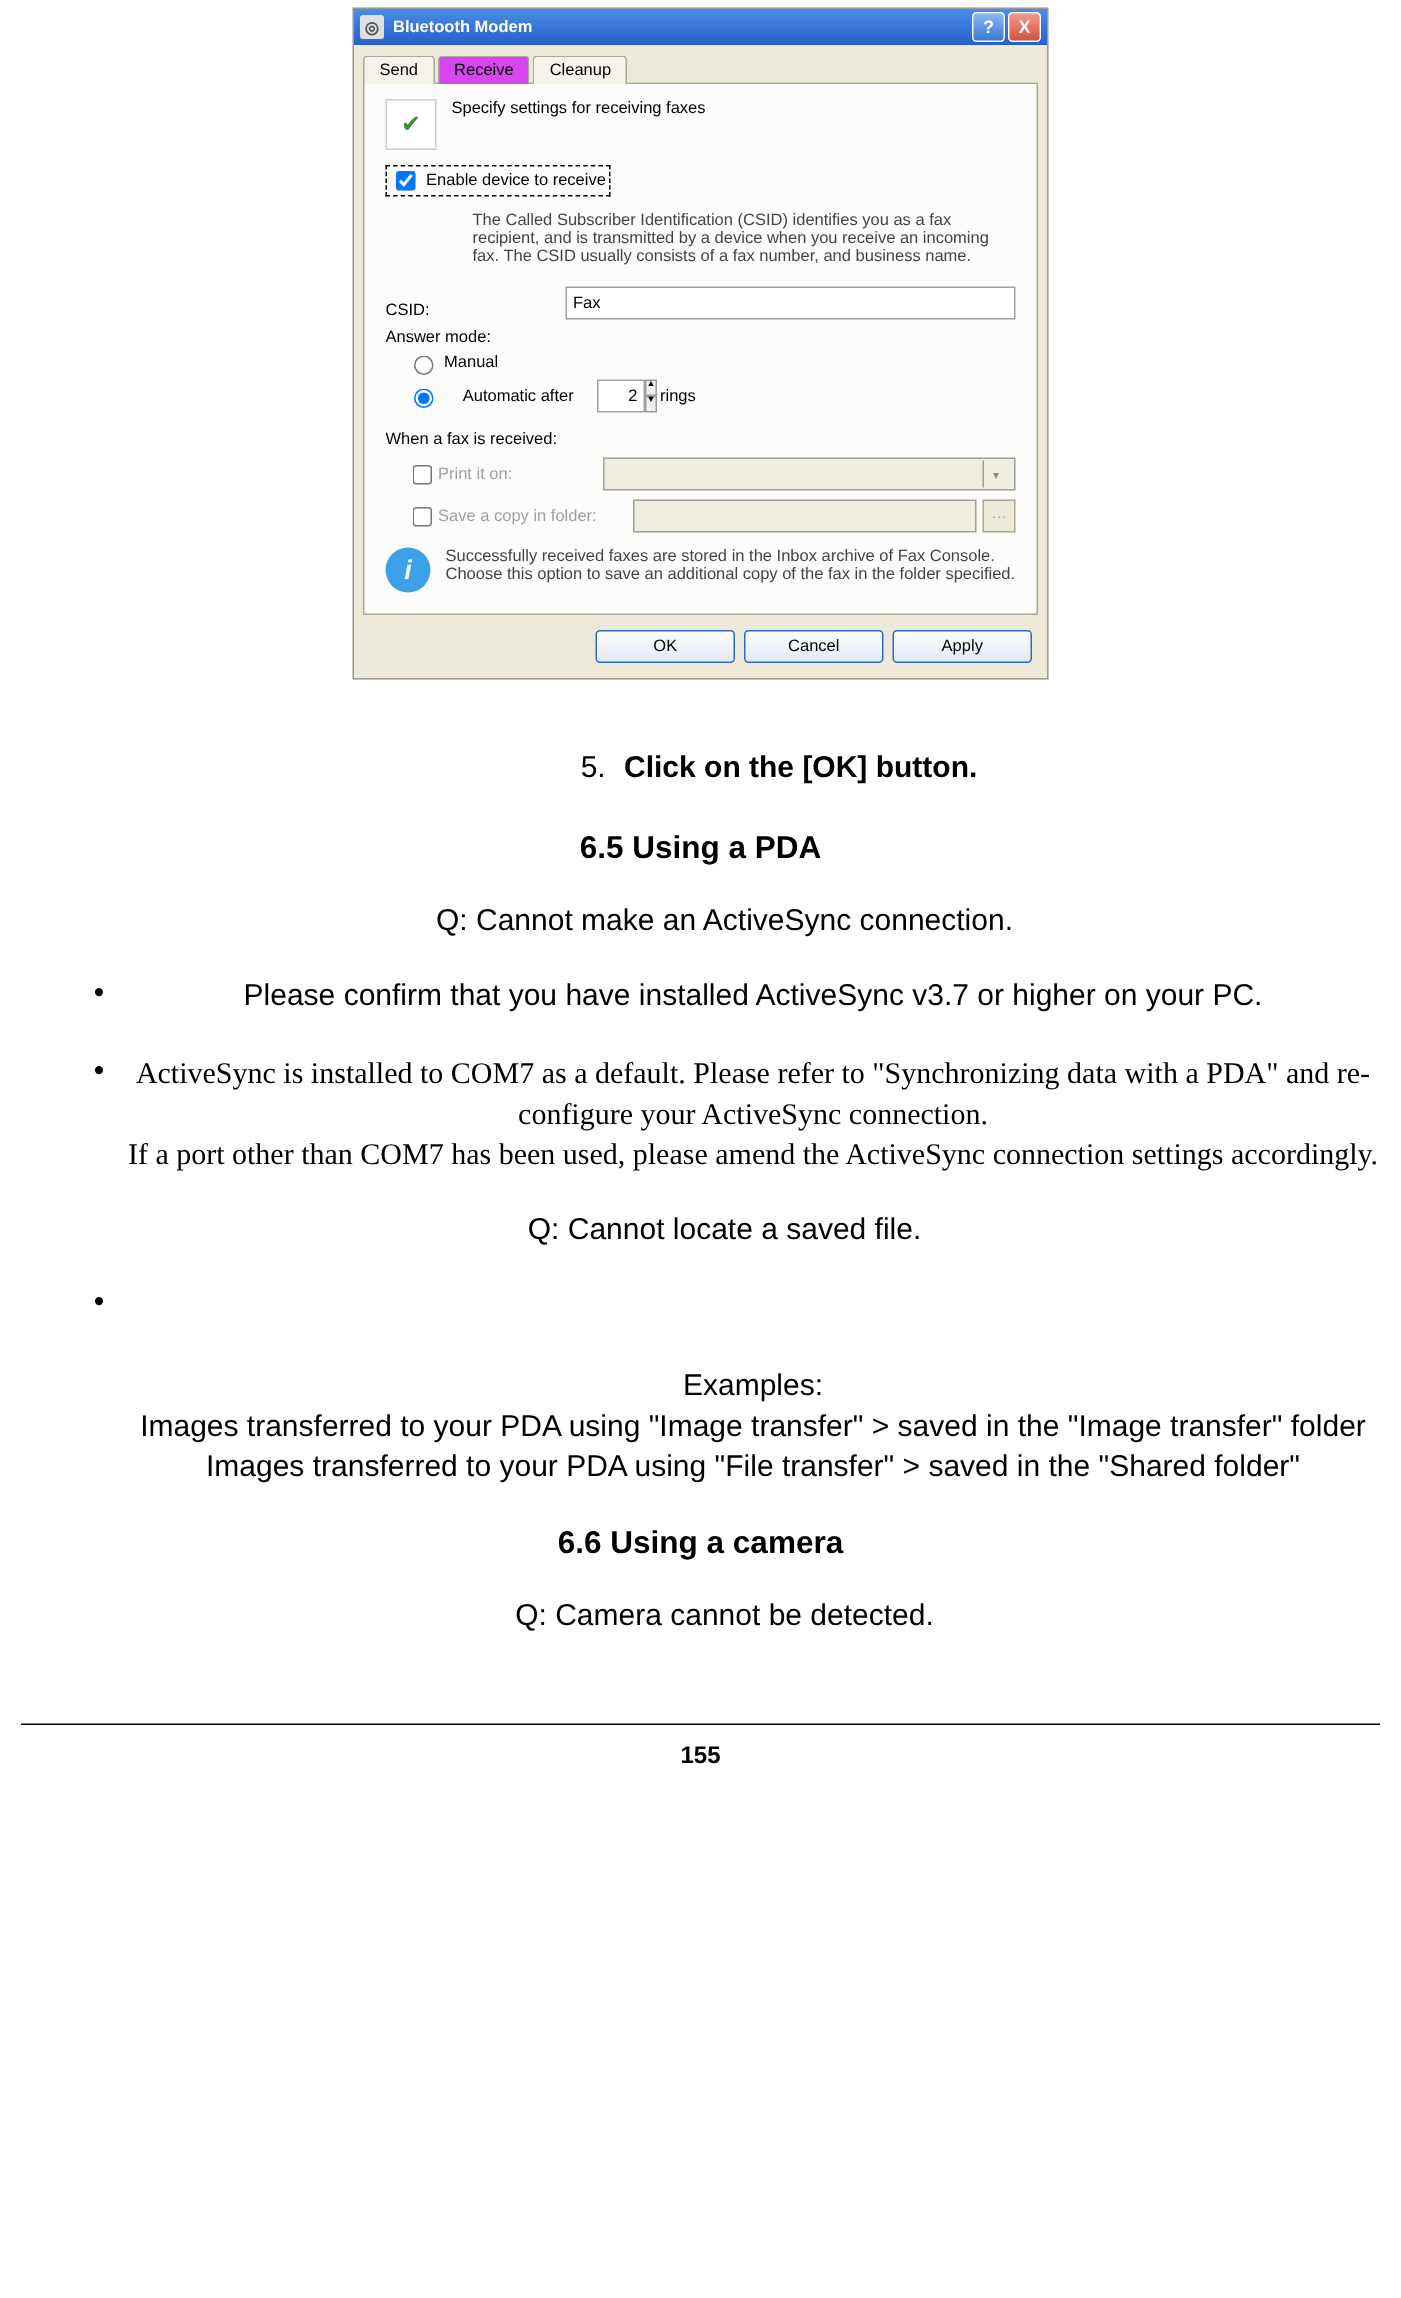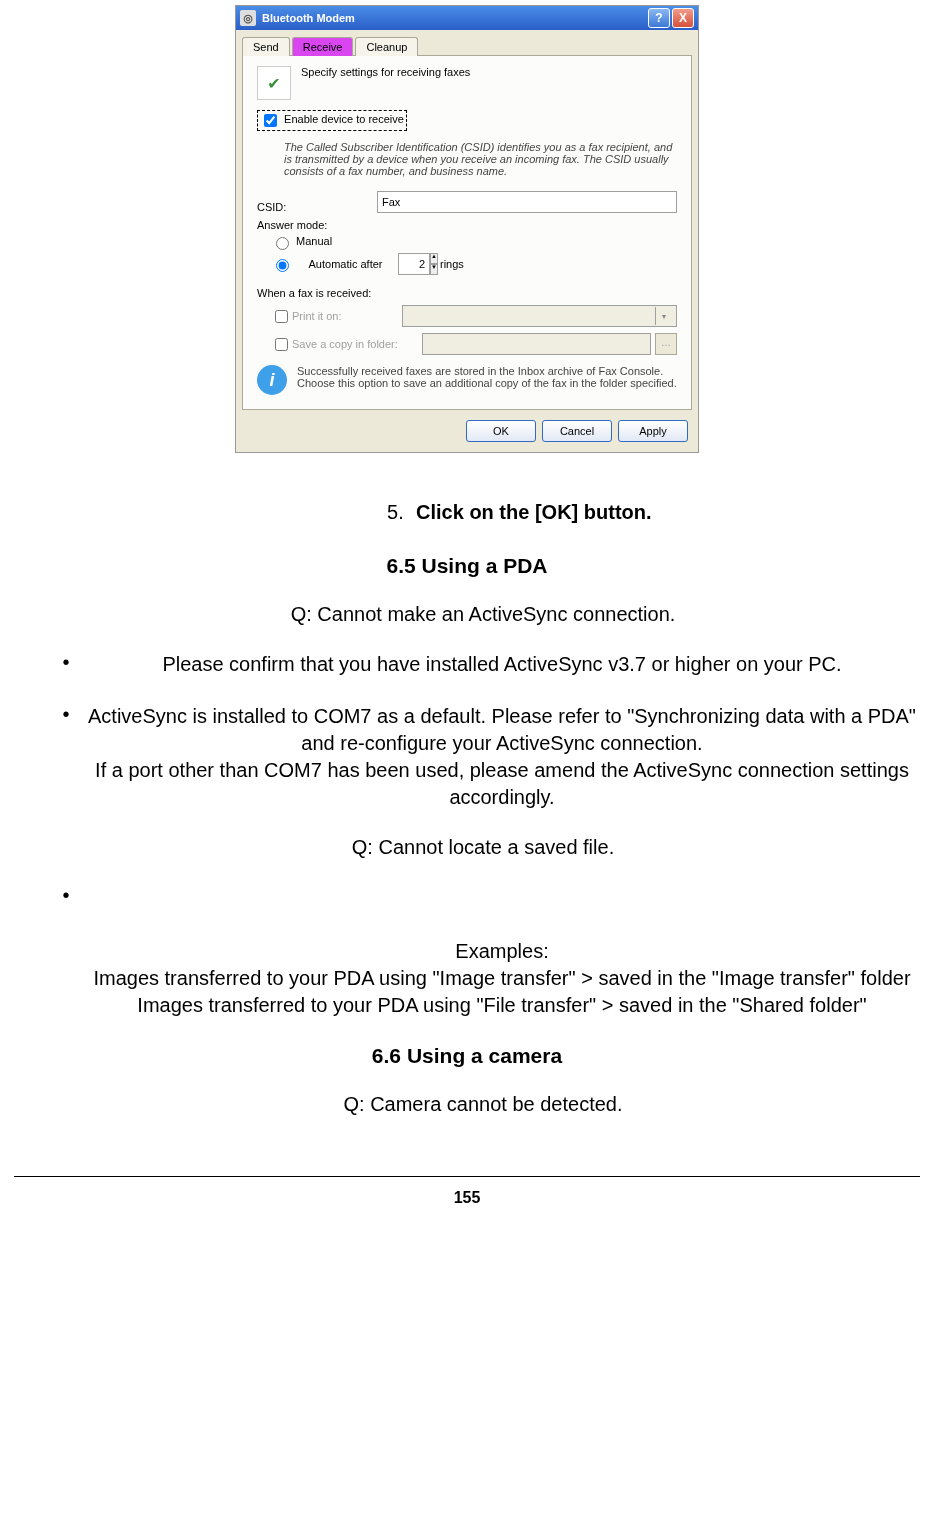--- a/index.html
+++ b/index.html
@@ -114,21 +114,21 @@
     width: 13px; height: 13px;
     vertical-align: middle;
     margin-right: 4px;
   }
   .rd {
     width: 13px; height: 13px;
     vertical-align: middle;
     margin-right: 4px;
   }
   .lbl-inline { display: inline-block; }
-  .indent-block { margin-left: 27px; font-style: italic; }
+  .indent-block { margin-left: 58px; }
   .desc { color: #444; }
   .formrow { display: flex; align-items: flex-end; margin: 3px 0; }
   .formrow label { width: 120px; }
   .txt {
     border: 1px solid #9f9f9f;
     height: 18px;
     padding: 1px 4px;
     font-size: 11px;
     font-family: Tahoma, Arial, sans-serif;
     background: #fff;
@@ -174,21 +174,21 @@
     font-size: 8px;
     color: #888;
   }
   .bottom-btns {
     display: flex;
     justify-content: flex-end;
     gap: 6px;
     padding: 10px 10px 10px 6px;
   }
   .xp-btn {
-    width: 70px;
+    width: 93px;
     height: 22px;
     border: 1px solid #316ac5;
     border-radius: 3px;
     background: linear-gradient(to bottom, #fff, #e2e8f5);
     font-size: 11px;
     text-align: center;
   }
   .highlight-box {
     border: 1px dashed #000;
     display: inline-block;
@@ -297,21 +297,21 @@
 
     <div class="q">Q: Cannot make an ActiveSync connection.</div>
 
     <div class="bullet">
       <div class="dot">•</div>
       <div class="bt">Please confirm that you have installed ActiveSync v3.7 or higher on your PC.</div>
     </div>
 
     <div class="bullet">
       <div class="dot">•</div>
-      <div class="bt" style="white-space:pre-line;">ActiveSync is installed to COM7 as a default. Please refer to "Synchronizing data with a PDA" and re-configure your ActiveSync connection.
+      <div class="bt" style="white-space:pre-line;font-family:Liberation Serif, serif;">ActiveSync is installed to COM7 as a default. Please refer to "Synchronizing data with a PDA" and re-configure your ActiveSync connection.
 If a port other than COM7 has been used, please amend the ActiveSync connection settings accordingly.</div>
     </div>
 
     <div class="q">Q: Cannot locate a saved file.</div>
 
     <div class="bullet">
       <div class="dot">•</div>
       <div class="bt">
         <br><br>
         <span>Examples:</span><br>

